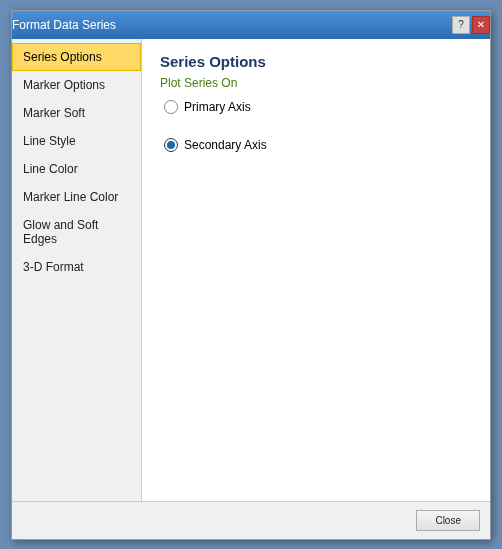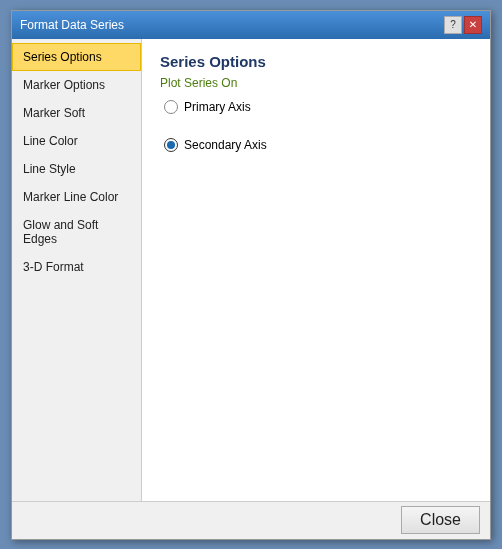--- a/index.html
+++ b/index.html
@@ -18,21 +18,21 @@
       border: 1px solid #999;
       box-shadow: 2px 2px 8px rgba(0,0,0,0.4);
       width: 480px;
       height: 530px;
       display: flex;
       flex-direction: column;
     }
     .title-bar {
       background: linear-gradient(to bottom, #4a90d9, #2b6cb0);
       color: white;
-      padding: 5px 8px;
+      padding: 5px 0;
       display: flex;
       align-items: center;
       justify-content: space-between;
       height: 28px;
       flex-shrink: 0;
     }
     .title-bar-text {
       font-size: 12px;
       font-weight: normal;
     }
@@ -142,21 +142,21 @@
       background: #f0f0f0;
       border-top: 1px solid #ccc;
       flex-shrink: 0;
       height: 38px;
     }
     .close-footer-btn {
       padding: 4px 18px;
       background: linear-gradient(to bottom, #f5f5f5, #e0e0e0);
       border: 1px solid #aaa;
       cursor: pointer;
-      font-size: 16px;
+      font-size: 10px;
       color: #222;
     }
   </style>
 </head>
 <body>
 
 <div class="dialog">
   <div class="title-bar">
     <span class="title-bar-text">Format Data Series</span>
     <div class="title-bar-controls">
@@ -164,22 +164,22 @@
       <div class="title-btn close-btn">✕</div>
     </div>
   </div>
 
   <div class="dialog-body">
     <div class="sidebar">
 
     <div class="sidebar-item active">Series Options</div>
         <div class="sidebar-item">Marker Options</div>
         <div class="sidebar-item">Marker Soft</div>
+        <div class="sidebar-item">Line Style</div>
         <div class="sidebar-item">Line Color</div>
-        <div class="sidebar-item">Line Style</div>
         <div class="sidebar-item">Marker Line Color</div>
         <div class="sidebar-item">Glow and Soft Edges</div>
         <div class="sidebar-item">3-D Format</div>
       </div>
     <div class="main-content">
       <div class="section-title">Series Options</div>
       <div class="section-subtitle">Plot Series On</div>
       <div class="radio-group">
 
       <label class="radio-option">

